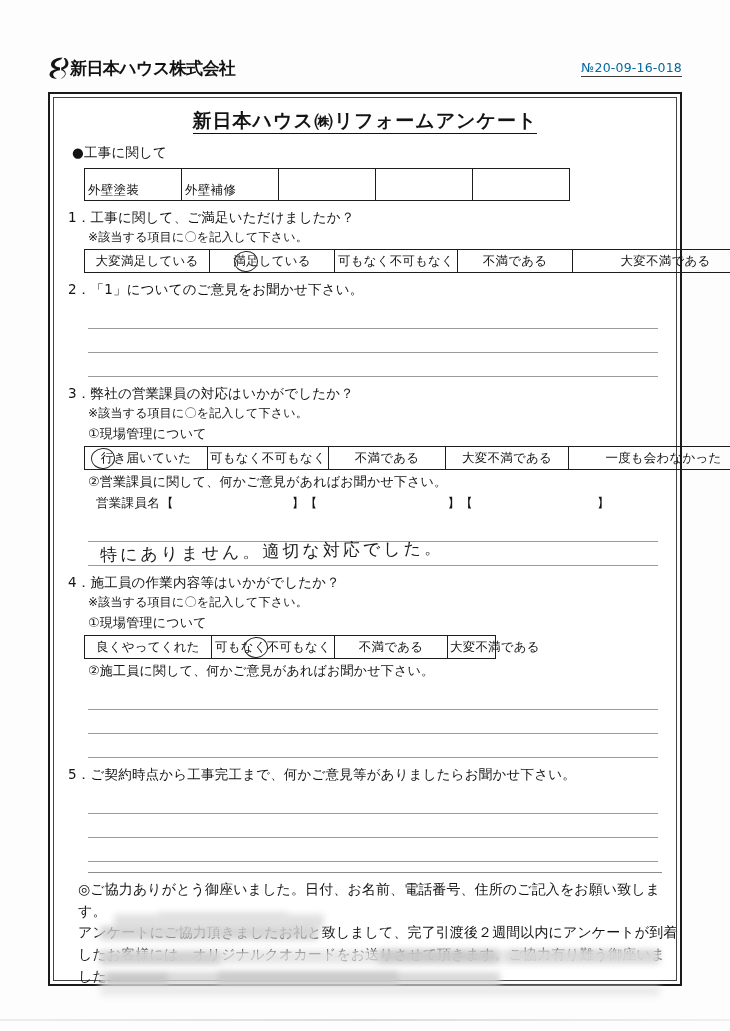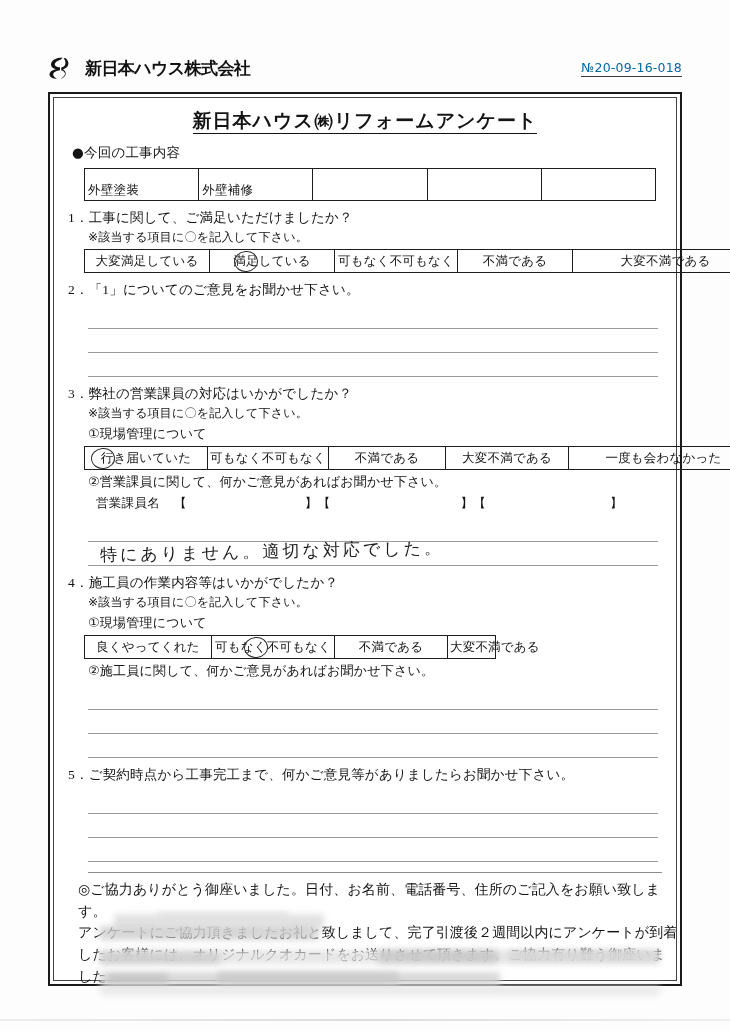--- a/index.html
+++ b/index.html
@@ -29,21 +29,21 @@
     top: 48px;
     right: 48px;
     height: 40px;
     display: flex;
     align-items: center;
     justify-content: space-between;
   }
   .brand {
     display: flex;
     align-items: center;
-    gap: 15px;
+    gap: 0;
   }
   .brand-mark {
     width: 22px;
     height: 24px;
     flex: none;
   }
   .brand-name {
     font-size: 17px;
     font-weight: bold;
     letter-spacing: -0.6px;
@@ -104,39 +104,38 @@
     font-size: 13.5px;
     margin: 0 0 6px 10px;
     letter-spacing: 0.2px;
     white-space: nowrap;
   }
   .lead .sp { display: inline-block; width: 12px; }
 
   
   .work-table {
     margin: 4px 12px 8px 22px;
-    width: 572px;
+    width: 486px;
     border-collapse: collapse;
     table-layout: fixed;
   }
   .work-table td {
     border: 1px solid #1d1d1d;
     height: 30px;
     vertical-align: bottom;
     font-size: 12.5px;
     padding: 0 0 1px 3px;
     letter-spacing: 0.3px;
   }
 
   
   .q {
     font-size: 13.5px;
     margin: 8px 0 2px 6px;
     letter-spacing: 0.2px;
-    font-family: Liberation Serif, serif;
   }
   .note {
     font-size: 12px;
     margin: 2px 0 3px 26px;
     letter-spacing: 0.2px;
   }
   .sub {
     font-size: 13px;
     margin: 3px 0 3px 26px;
     letter-spacing: 0.2px;
@@ -183,21 +182,21 @@
     height: 23px;
   }
 
   .name-row {
     font-size: 12.5px;
     margin: 4px 0 2px 34px;
     letter-spacing: 0.3px;
     display: flex;
     align-items: baseline;
   }
-  .name-row .lbl { margin-right: 14px; }
+  .name-row .lbl { margin-right: 1px; }
   .brk {
     display: inline-block;
     white-space: nowrap;
   }
   .brk i { font-style: normal; }
   .brk .gap { display: inline-block; }
   .brk1 .gap { width: 118px; }
   .brk2 .gap { width: 130px; }
   .brk3 .gap { width: 124px; }
 
@@ -277,21 +276,21 @@
   </div>
 
   <div class="frame">
     <div class="frame-inner">
 
       <div class="form-title">
         <span>新日本ハウス㈱リフォームアンケート</span>
       </div>
 
 
-      <div class="lead">●今回の工事内容</div>
+      <div class="lead">●工事に関して</div>
 
       <table class="work-table">
         <tbody>
             <tr>
           <td>外壁塗装</td>
           <td>外壁補修</td>
           <td></td>
           <td></td>
           <td></td>
         </tr>

